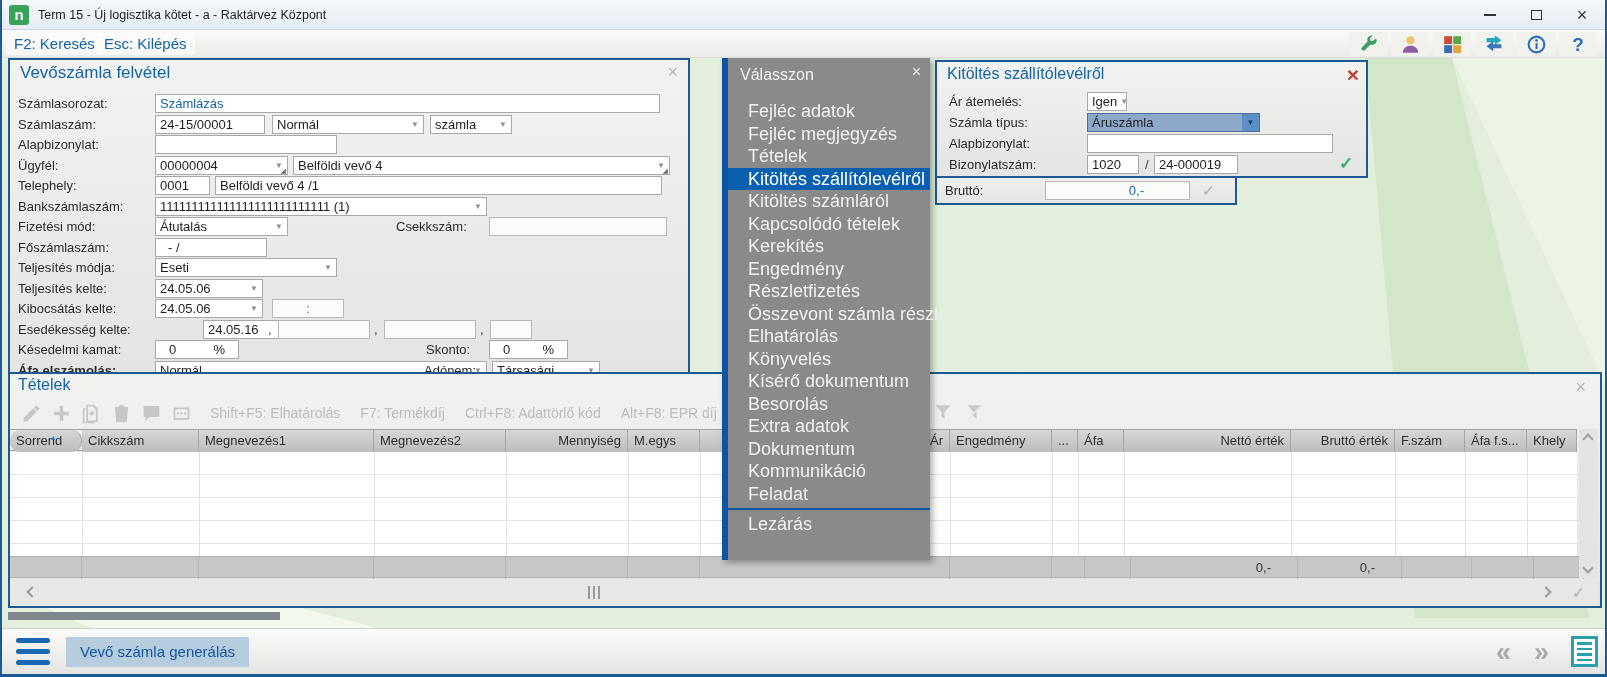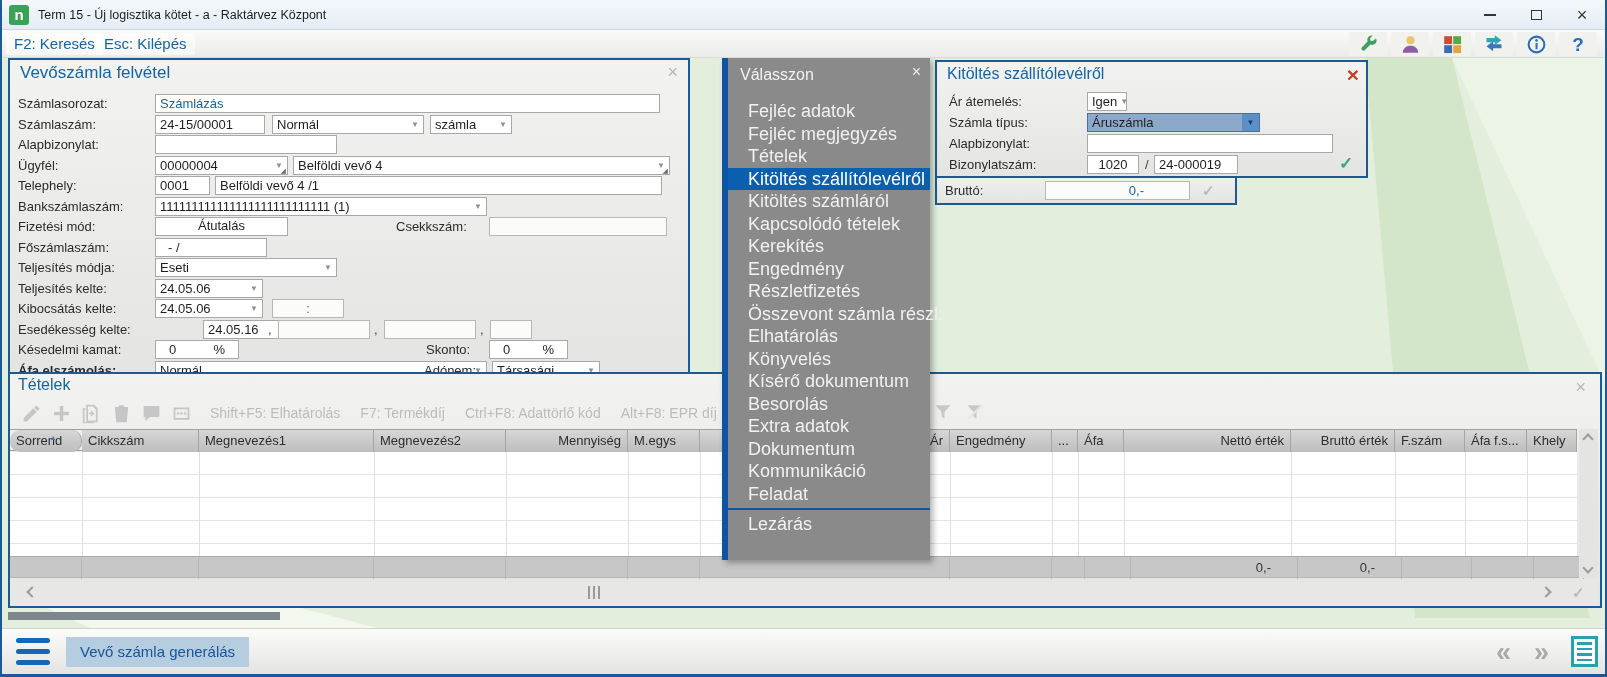--- a/index.html
+++ b/index.html
@@ -217,21 +217,21 @@
     <div class="frow" style="top:136.5px;">
       <span class="lbl" style="left:8px;">Bankszámlaszám:</span>
       <div class="fld" style="left:145px;width:332px;">
           <span>111111111111111111111111111 (1)</span>
           <span class="arr">▼</span>
         </div>
     </div>
 
     <div class="frow" style="top:157px;">
       <span class="lbl" style="left:8px;">Fizetési mód:</span>
-      <div class="fld" style="left:145px;width:133px;flex-direction:column;">
+      <div class="fld" style="left:145px;width:133px;">
           <span>Átutalás</span>
           <span class="arr">▼</span>
         </div>
       <span class="lbl" style="left:386px;">Csekkszám:</span>
       <div class="fld dim" style="left:479px;width:178px;">
           <span></span>
         </div>
     </div>
 
     <div class="frow" style="top:177.5px;">
@@ -338,21 +338,21 @@
         <span>Áruszámla</span>
         <span class="arrbox">▼</span>
       </div>
 
     <span class="lbl" style="left:12px;top:72px;">Alapbizonylat:</span>
     <div class="fld" style="left:150px;top:72px;width:246px;">
         <span></span>
       </div>
 
     <span class="lbl" style="left:12px;top:93px;">Bizonylatszám:</span>
-    <div class="fld" style="left:150px;top:93px;width:52px;justify-content:center;">
+    <div class="fld" style="left:150px;top:93px;width:52px;">
         <span>1020</span>
       </div>
     <span class="punct" style="left:208px;top:93px;">/</span>
     <div class="fld" style="left:217px;top:93px;width:84px;">
         <span>24-000019</span>
       </div>
 
     <span class="okcheck" style="left:402px;top:93px;">✓</span>
   </div>
 

